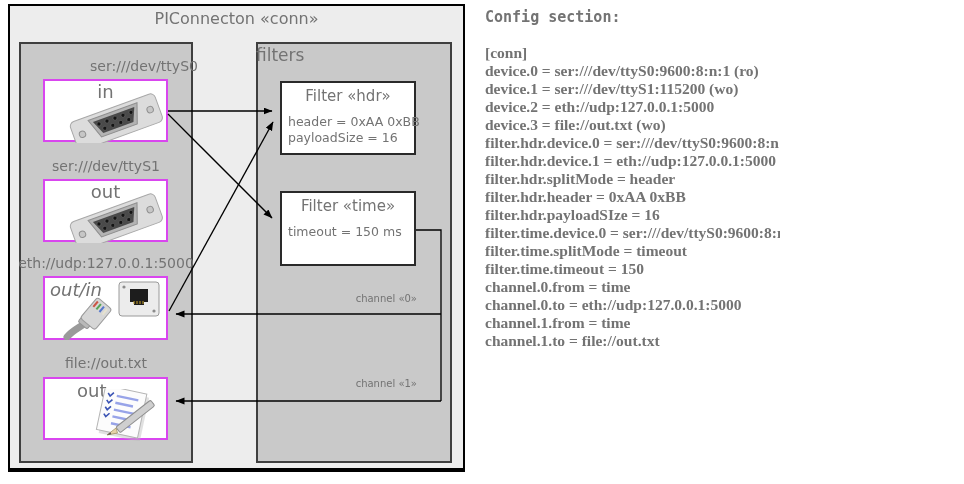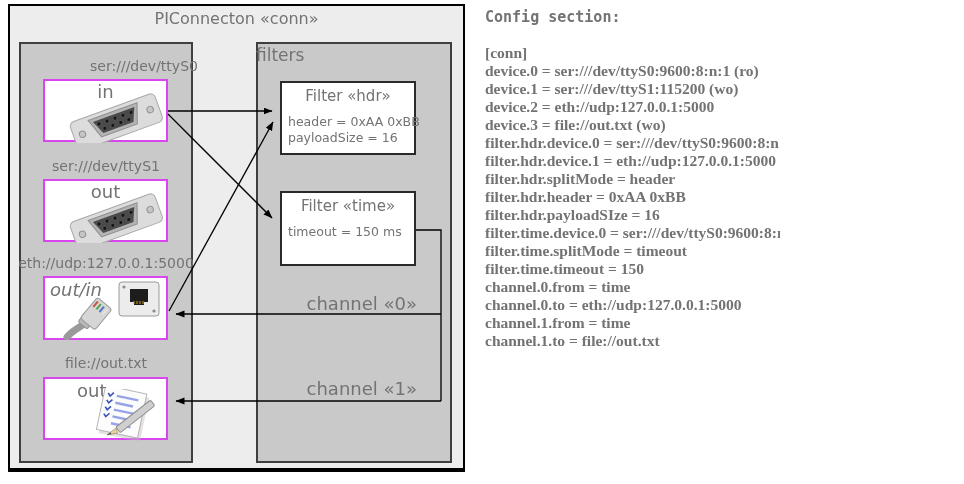--- a/index.html
+++ b/index.html
@@ -34,21 +34,21 @@
   .dir-left{left:5px;top:2px;}
   .icon-abs{position:absolute;}
 
   
   .filter-box{position:absolute;box-sizing:border-box;background:#fff;border:2px solid #2a2a2a;padding-left:35px;}
   #filter-hdr-box{left:280px;top:81px;width:136px;height:74px;}
   #filter-time-box{left:280px;top:191px;width:136px;height:75px;}
   .filter-title{position:absolute;left:0;top:4px;width:100%;text-align:center;font-size:15px;}
   .filter-props{position:absolute;left:6px;top:31px;font-size:12.5px;line-height:16px;white-space:nowrap;}
 
-  .channel-label{position:absolute;left:280px;width:137px;text-align:right;font-size:18px;white-space:nowrap;}
+  .channel-label{position:absolute;left:280px;width:137px;text-align:right;font-size:10px;white-space:nowrap;}
   #channel0-label{top:293px;}
   #channel1-label{top:378px;}
 
   .wires{position:absolute;left:0;top:0;pointer-events:none;}
 
   
   .config{position:absolute;left:485px;top:0;width:479px;}
   .config-heading{position:absolute;left:0;top:8px;font-family:"DejaVu Sans Mono",monospace;
                   font-weight:bold;font-size:15px;white-space:nowrap;}
   .config-body{position:absolute;left:0;top:44px;margin:0;font-family:Liberation Serif, serif;

